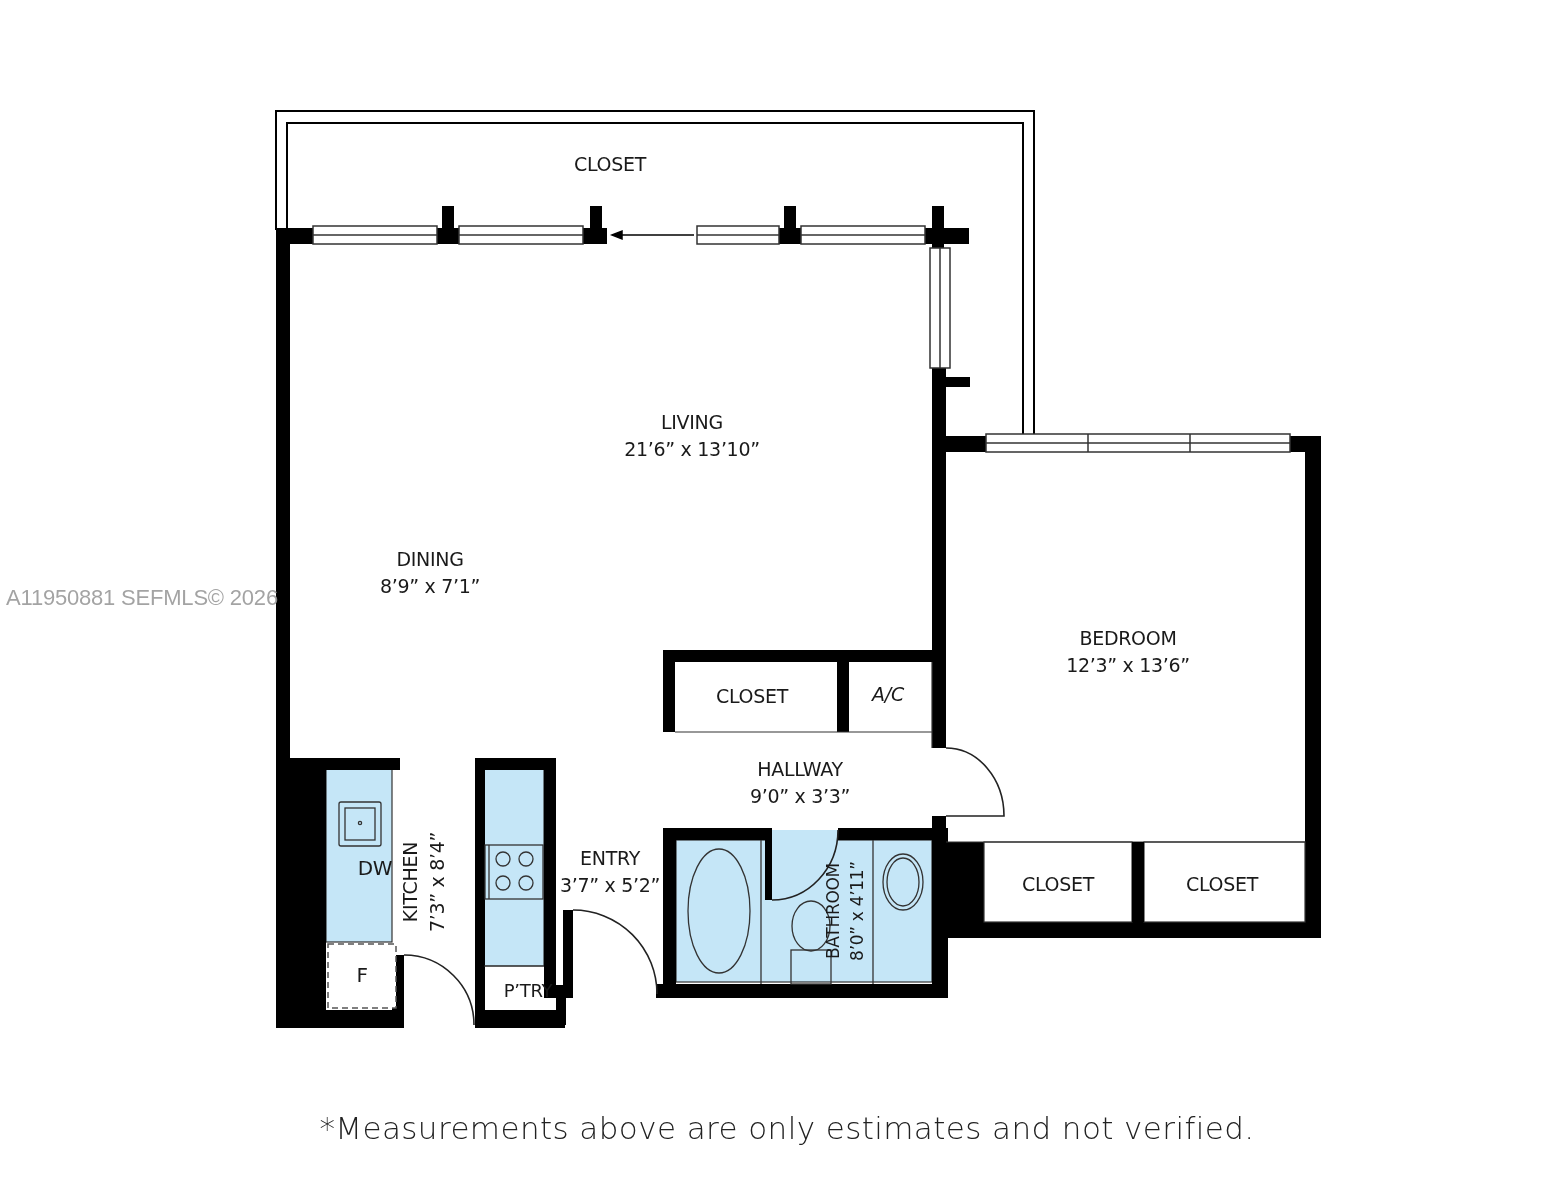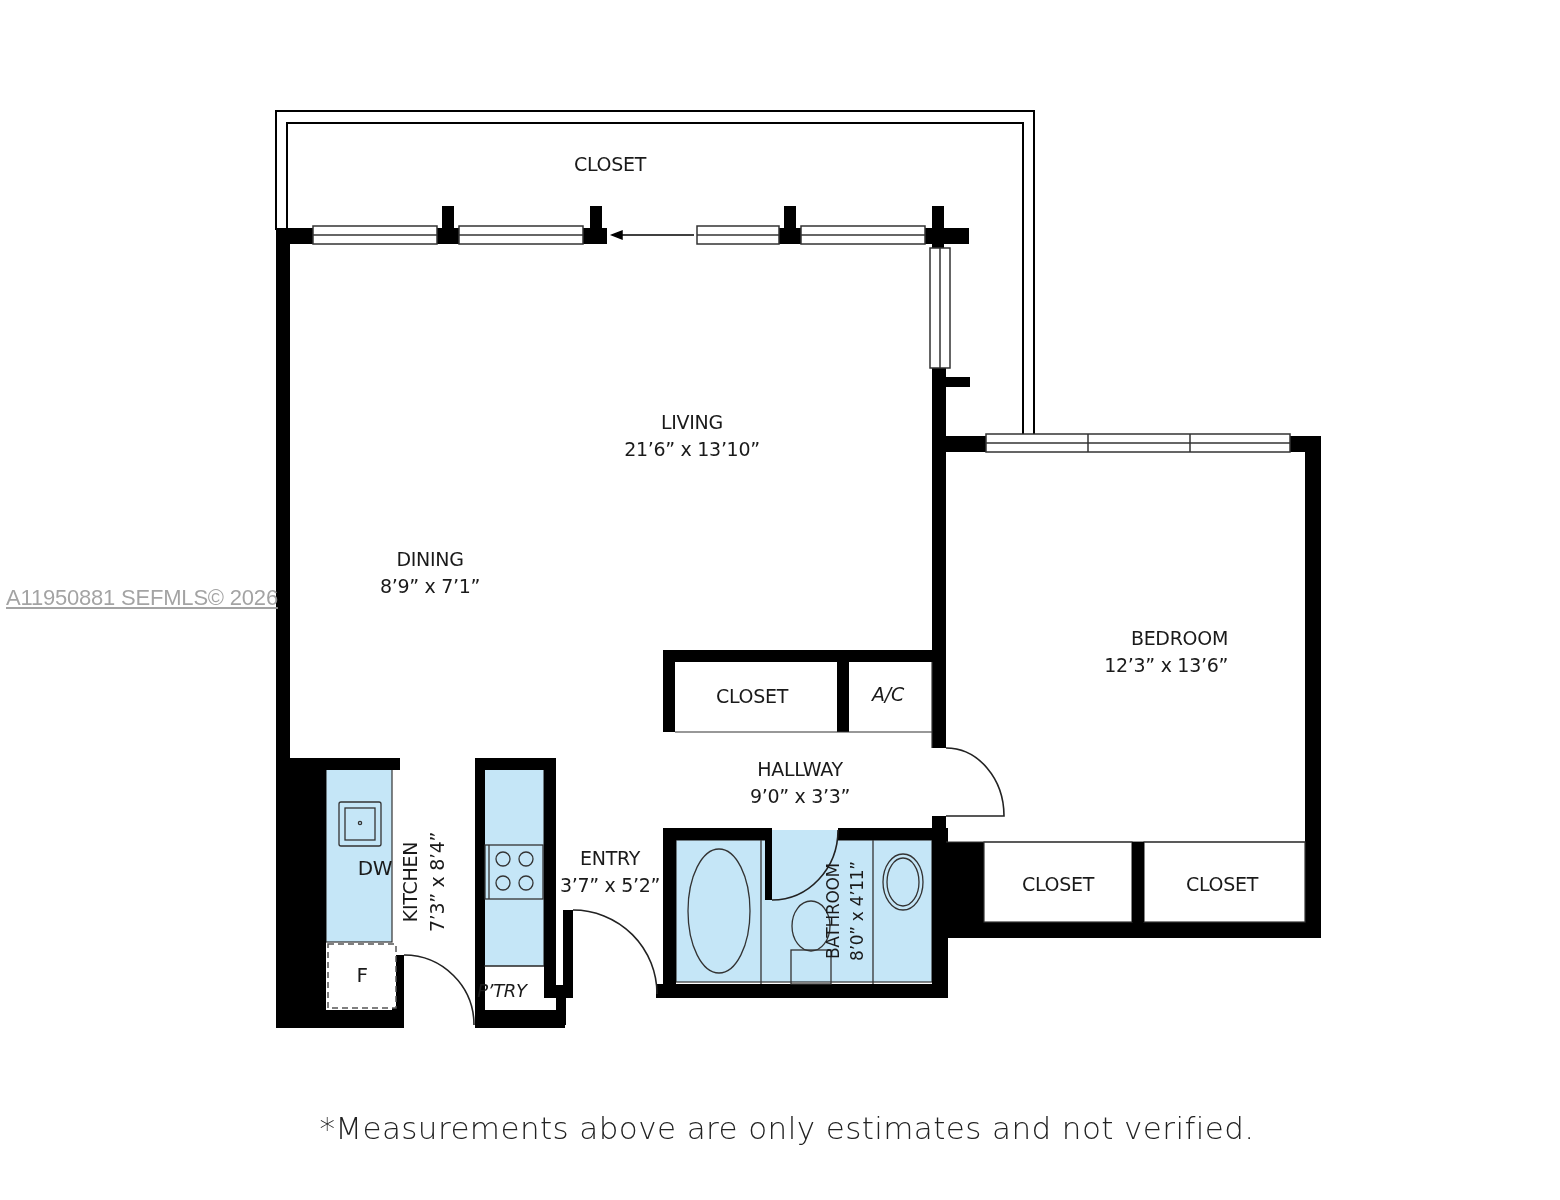--- a/index.html
+++ b/index.html
@@ -1,21 +1,21 @@
 <!DOCTYPE html>
 <html><head>
   <meta charset="utf-8">
   <style>
     html, body { margin: 0; padding: 0; background: #ffffff; }
     body { width: 1560px; height: 1200px; position: relative; overflow: hidden; font-family: "Liberation Sans", "DejaVu Sans", sans-serif; }
     svg.plan { position: absolute; left: 0; top: 0; }
     .lbl { position: absolute; color: #1a1a1a; text-align: center; font-family: "DejaVu Sans", sans-serif; font-size: 19px; line-height: 27px; white-space: nowrap; letter-spacing: -0.3px; }
     .lbl .name, .lbl .dim { display: block; }
     .vert { transform: rotate(-90deg); transform-origin: center center; }
-    .watermark { position: absolute; left: 6px; top: 585px; font-family: "Liberation Sans", sans-serif; font-size: 22px; color: #9a9a9a; opacity: 0.9; white-space: nowrap; letter-spacing: -0.2px; text-decoration: underline; }
+    .watermark { position: absolute; left: 6px; top: 585px; font-family: "Liberation Sans", sans-serif; font-size: 22px; color: #9a9a9a; opacity: 0.9; white-space: nowrap; letter-spacing: -0.2px; }
     .disclaimer { position: absolute; left: 0; top: 1110px; width: 1574px; text-align: center; font-family: "DejaVu Sans", sans-serif; font-size: 31px; color: #222; letter-spacing: 0.4px; font-weight: 300; }
   </style>
 </head>
 <body>
 
 <svg class="plan" width="1560" height="1200" viewBox="0 0 1560 1200" xmlns="http://www.w3.org/2000/svg">
 
   <g fill="none" stroke="#000" stroke-width="2">
     <polyline points="276,230 276,111 1034,111 1034,436"></polyline>
     <polyline points="287,230 287,123 1023,123 1023,436"></polyline>
@@ -153,21 +153,21 @@
 <div class="lbl" style="left:592px; top:409px; width:200px;">
   <span class="name">LIVING</span>
   <span class="dim">21’6” x 13’10”</span>
 </div>
 
 <div class="lbl" style="left:340px; top:546px; width:180px;">
   <span class="name">DINING</span>
   <span class="dim">8’9” x 7’1”</span>
 </div>
 
-<div class="lbl" style="left:1028px; top:625px; width:200px;text-align:right;">
+<div class="lbl" style="left:1028px; top:625px; width:200px;">
   <span class="name">BEDROOM</span>
   <span class="dim">12’3” x 13’6”</span>
 </div>
 
 <div class="lbl" style="left:690px; top:683px; width:124px;">
   <span class="name">CLOSET</span>
 </div>
 
 <div class="lbl" style="left:852px; top:681px; width:72px;font-style:italic;">
   <span class="name">A/C</span>
@@ -194,21 +194,21 @@
 </div>
 
 <div class="lbl" style="left:996px; top:871px; width:124px;">
   <span class="name">CLOSET</span>
 </div>
 
 <div class="lbl" style="left:1160px; top:871px; width:124px;">
   <span class="name">CLOSET</span>
 </div>
 
-<div class="lbl" style="left:467px; top:977px; width:70px; font-size:18px;font-style:italic;">
+<div class="lbl" style="left:493px; top:977px; width:70px; font-size:18px;">
   <span class="name">P’TRY</span>
 </div>
 
 <div class="lbl" style="left:326px; top:855px; width:66px; font-size:20px;padding-left:16px;">
   <span class="name">DW</span>
 </div>
 
 <div class="lbl" style="left:328px; top:962px; width:68px; font-size:20px;">
   <span class="name">F</span>
 </div>

